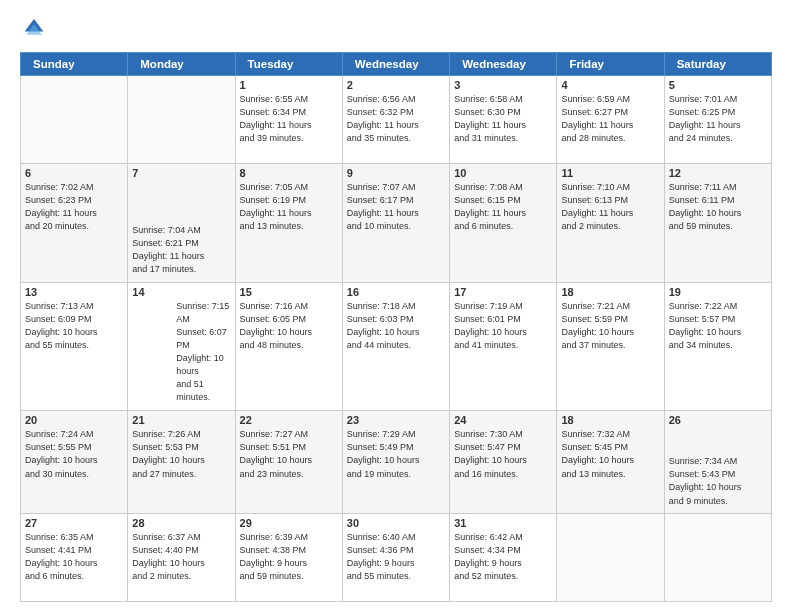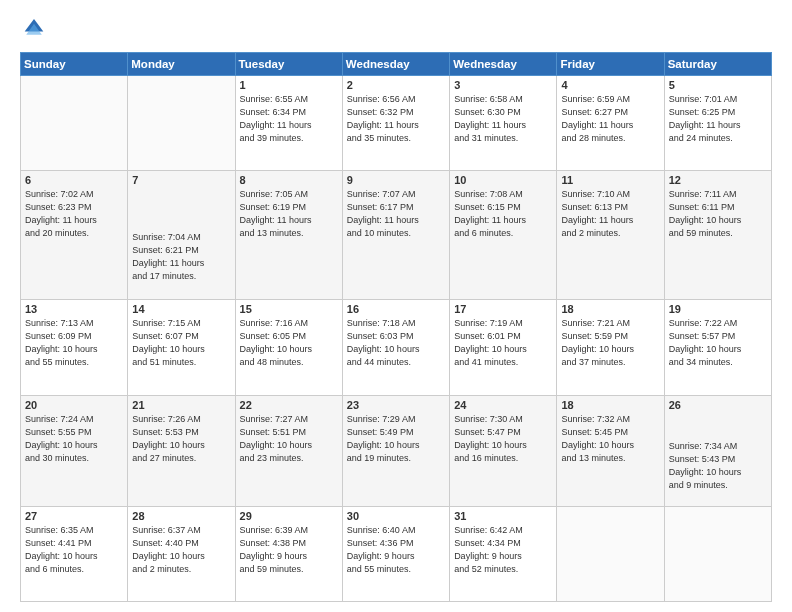--- a/index.html
+++ b/index.html
@@ -65,21 +65,21 @@
       border: 1px solid #ccc;
       border-collapse: collapse;
       width: 100%;
       table-layout: fixed;
     }
     .calendar th {
       background: #2d6db5;
       color: #fff;
       font-size: 11.5px;
       font-weight: bold;
-      padding: 5px 3px;
+      padding: 5px 12px;
       text-align: left;
       border: 1px solid #5090cc;
     }
     .calendar td {
       border: 1px solid #ccc;
       vertical-align: top;
       padding: 3px 4px;
       font-size: 9.5px;
       color: #333;
       height: 86px;
@@ -240,21 +240,21 @@
         <tr class="cal-row-3">
           <td>
             <span class="day-num">13</span>
             <div class="day-info" style="white-space: pre-line;">Sunrise: 7:13 AM
 Sunset: 6:09 PM
 Daylight: 10 hours
 and 55 minutes.</div>
           </td>
           <td>
             <span class="day-num">14</span>
-            <div class="day-info" style="white-space: pre-line;">Sunrise: 7:15 AM
+            <div class="day-info" style="white-space: pre-line; margin-left: 44px;">Sunrise: 7:15 AM
 Sunset: 6:07 PM
 Daylight: 10 hours
 and 51 minutes.</div>
           </td>
           <td>
             <span class="day-num">15</span>
             <div class="day-info" style="white-space: pre-line;">Sunrise: 7:16 AM
 Sunset: 6:05 PM
 Daylight: 10 hours
 and 48 minutes.</div>

